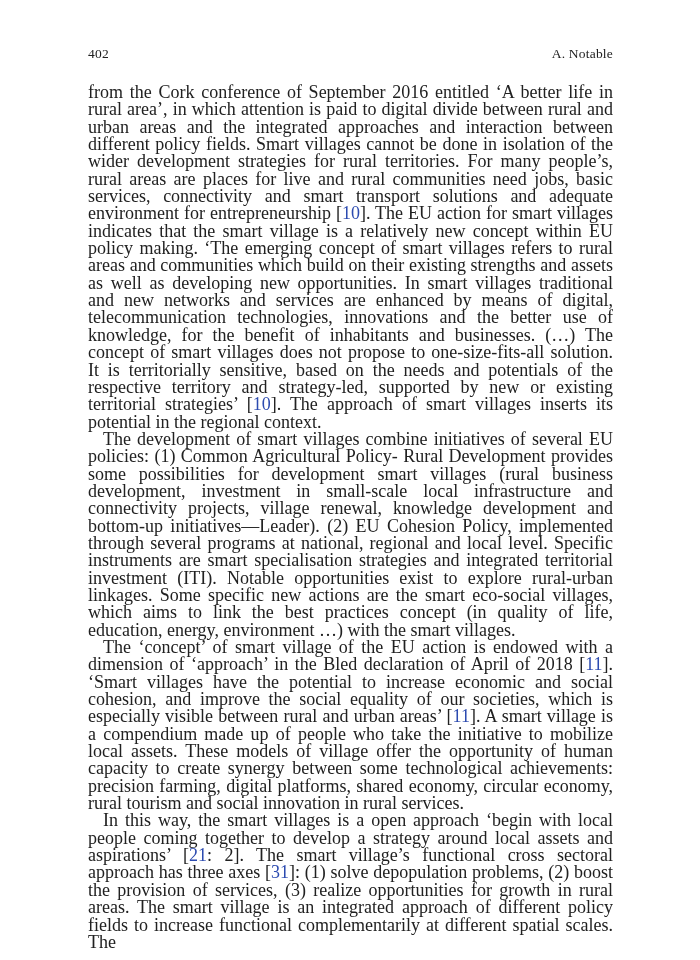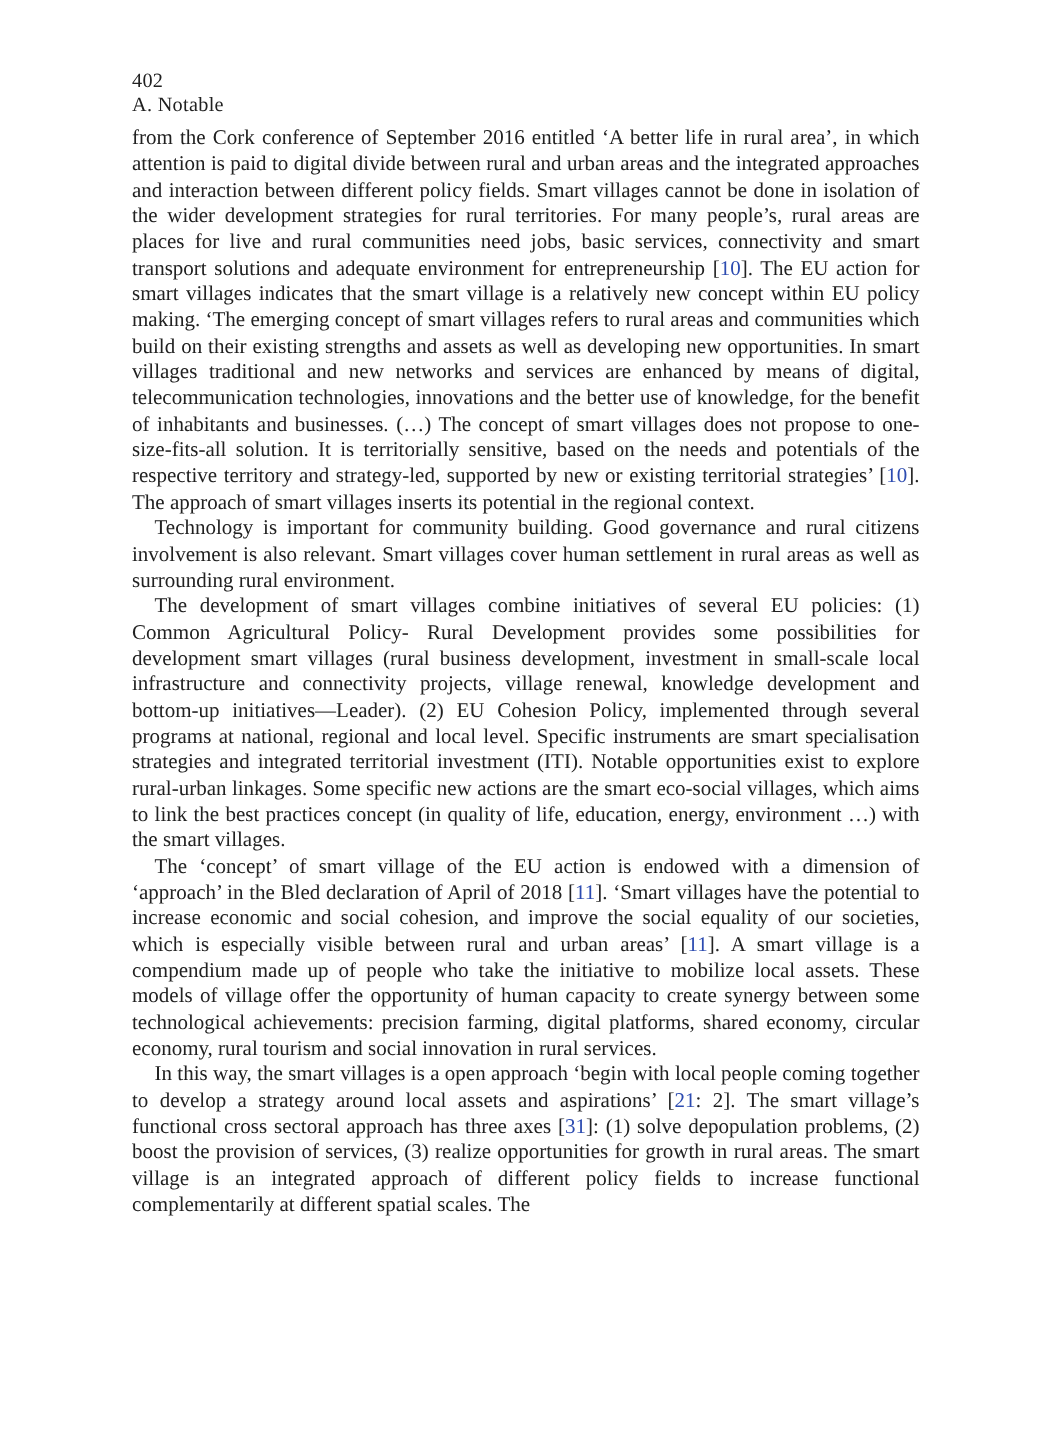--- a/index.html
+++ b/index.html
@@ -18,28 +18,27 @@
   }
   .running-head {
     position: absolute;
     top: 46px;
     left: 88px;
     width: 525px;
     display: flex;
     justify-content: space-between;
     font-size: 13.5px;
     letter-spacing: 0.2px;
-    flex-direction: column;
   }
   .textblock {
     position: absolute;
     top: 84px;
     left: 88px;
     width: 525px;
-    font-size: 14px;
+    font-size: 18px;
     line-height: 17.35px;
     text-align: justify;
   }
   .textblock p {
     margin: 0;
     padding: 0;
   }
   .textblock p.indent {
     text-indent: 15px;
   }
@@ -55,21 +54,20 @@
 <div class="page">
 
   <div class="running-head">
     <span>402</span>
     <span>A. Notable</span>
   </div>
 
   <div class="textblock">
     <p><span>from the Cork conference of September 2016 entitled ‘A better life in rural area’, in which attention is paid to digital divide between rural and urban areas and the integrated approaches and interaction between different policy fields. Smart villages cannot be done in isolation of the wider development strategies for rural territories. For many people’s, rural areas are places for live and rural communities need jobs, basic services, connectivity and smart transport solutions and adequate environment for entrepreneurship [</span><a class="cite">10</a><span>]. The EU action for smart villages indicates that the smart village is a relatively new concept within EU policy making. ‘The emerging concept of smart villages refers to rural areas and communities which build on their existing strengths and assets as well as developing new opportunities. In smart villages traditional and new networks and services are enhanced by means of digital, telecommunication technologies, innovations and the better use of knowledge, for the benefit of inhabitants and businesses. (…) The concept of smart villages does not propose to one-size-fits-all solution. It is territorially sensitive, based on the needs and potentials of the respective territory and strategy-led, supported by new or existing territorial strategies’ [</span><a class="cite">10</a><span>]. The approach of smart villages inserts its potential in the regional context.</span></p>
 
-    <p class="indent"><span>Technology is important for community building. Good governance and rural citizens involvement is also relevant. Smart villages cover human settlement in rural areas as well as surrounding rural environment.</span></p>
 
     <p class="indent"><span>The development of smart villages combine initiatives of several EU policies: (1) Common Agricultural Policy- Rural Development provides some possibilities for development smart villages (rural business development, investment in small-scale local infrastructure and connectivity projects, village renewal, knowledge development and bottom-up initiatives—Leader). (2) EU Cohesion Policy, implemented through several programs at national, regional and local level. Specific instruments are smart specialisation strategies and integrated territorial investment (ITI). Notable opportunities exist to explore rural-urban linkages. Some specific new actions are the smart eco-social villages, which aims to link the best practices concept (in quality of life, education, energy, environment …) with the smart villages.</span></p>
 
     <p class="indent"><span>The ‘concept’ of smart village of the EU action is endowed with a dimension of ‘approach’ in the Bled declaration of April of 2018 [</span><a class="cite">11</a><span>]. ‘Smart villages have the potential to increase economic and social cohesion, and improve the social equality of our societies, which is especially visible between rural and urban areas’ [</span><a class="cite">11</a><span>]. A smart village is a compendium made up of people who take the initiative to mobilize local assets. These models of village offer the opportunity of human capacity to create synergy between some technological achievements: precision farming, digital platforms, shared economy, circular economy, rural tourism and social innovation in rural services.</span></p>
 
     <p class="indent"><span>In this way, the smart villages is a open approach ‘begin with local people coming together to develop a strategy around local assets and aspirations’ [</span><a class="cite">21</a><span>: 2]. The smart village’s functional cross sectoral approach has three axes [</span><a class="cite">31</a><span>]: (1) solve depopulation problems, (2) boost the provision of services, (3) realize opportunities for growth in rural areas. The smart village is an integrated approach of different policy fields to increase functional complementarily at different spatial scales. The</span></p>
   </div>
 
 </div>
 

